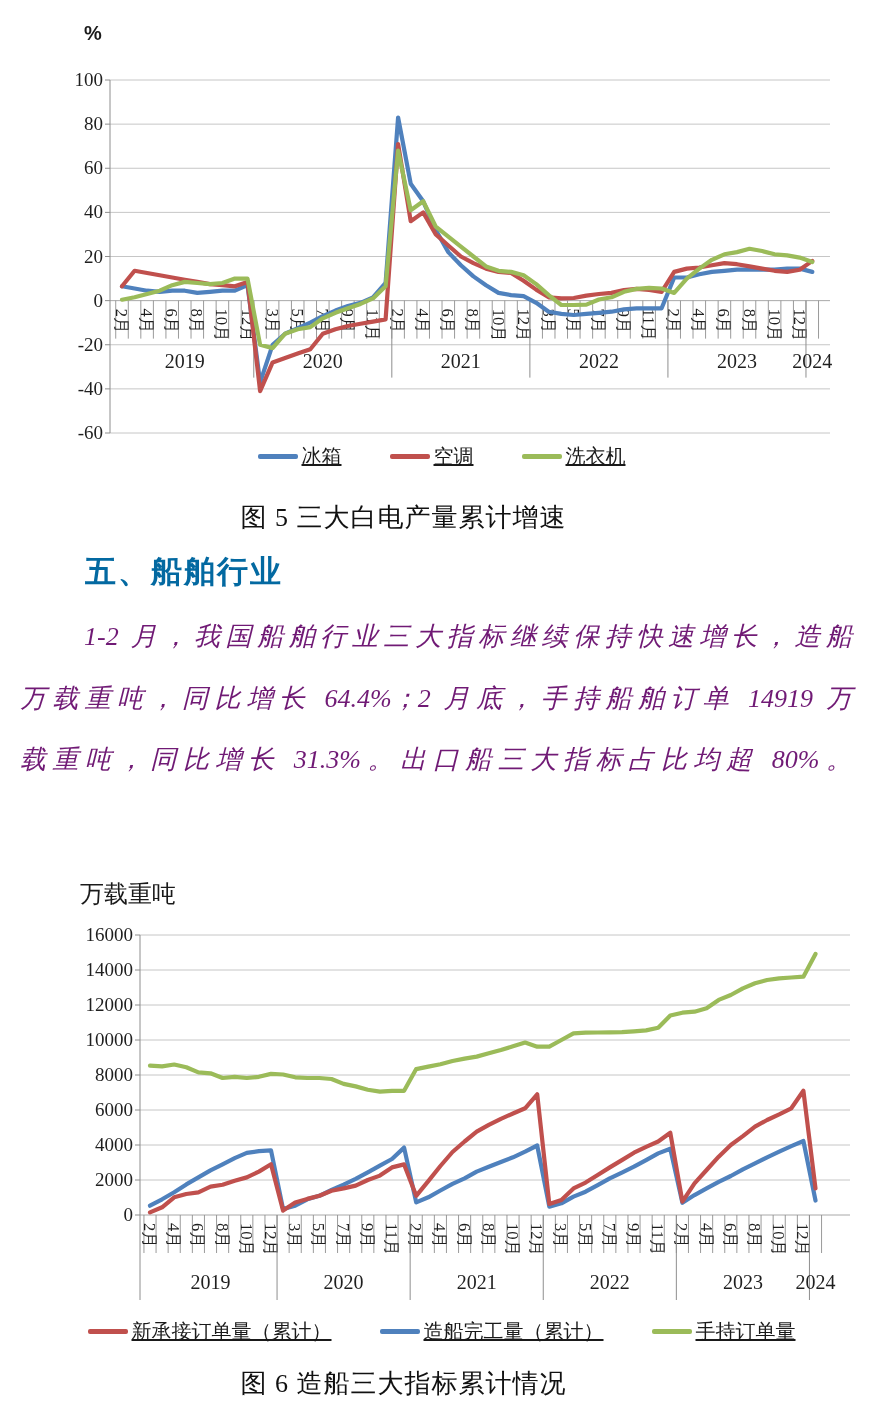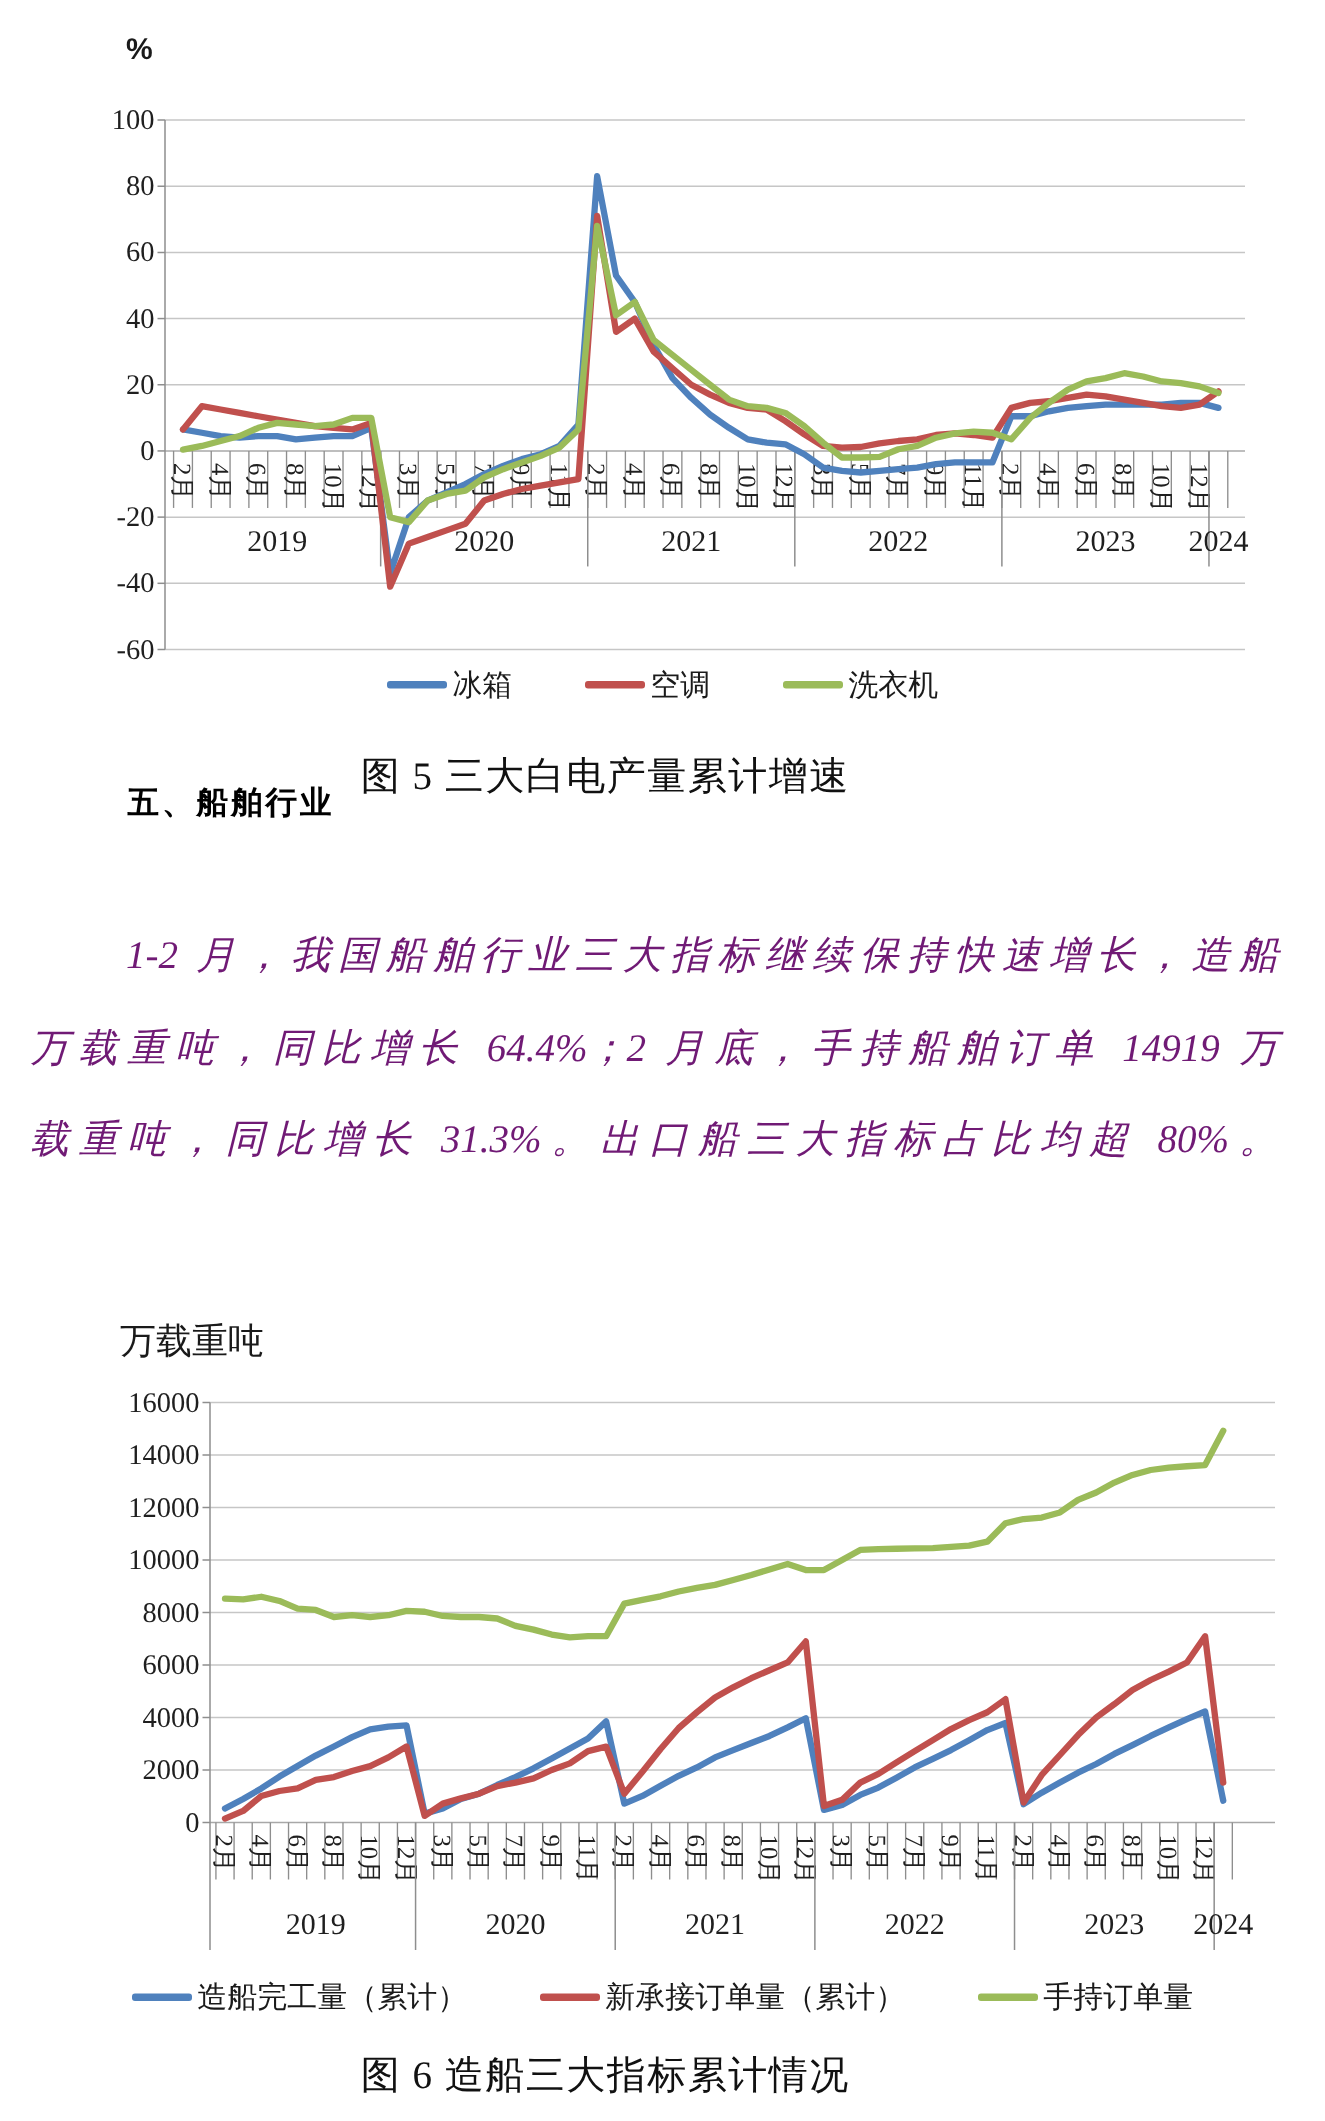--- a/index.html
+++ b/index.html
@@ -4,28 +4,28 @@
 <style>
   html,body{margin:0;padding:0;background:#ffffff;}
   .page{position:relative;width:883px;height:1414px;background:#ffffff;overflow:hidden;
         font-family:"Liberation Serif","DejaVu Serif",serif;color:#1a1a1a;}
   svg{position:absolute;left:0;}
   .unit-label{position:absolute;color:#1a1a1a;}
   .unit1{left:84px;top:22px;font-family:"Liberation Sans","DejaVu Sans",sans-serif;
          font-weight:700;font-size:20px;}
   .unit2{left:80px;top:878px;font-size:24px;}
   .legend{position:absolute;left:0;width:883px;display:flex;justify-content:center;
-          align-items:center;gap:48px;font-size:20px;color:#1a1a1a;}
+          align-items:center;gap:48px;font-size:20px;color:#1a1a1a;text-decoration:underline;}
   .legend-item{display:flex;align-items:center;gap:4px;}
   .legend-swatch{display:inline-block;width:40px;height:5px;border-radius:2px;}
   .caption{position:absolute;left:0;width:807px;text-align:center;font-size:26px;
            color:#111;letter-spacing:1px;}
-  .heading{position:absolute;left:85px;top:521px;
+  .heading{position:absolute;left:85px;top:551px;
            font-family:"Liberation Sans","DejaVu Sans",sans-serif;
-           font-weight:700;font-size:21px;color:#000000;letter-spacing:2px;}
+           font-weight:700;font-size:31px;color:#0369a1;letter-spacing:2px;}
   .para{position:absolute;left:20px;top:606px;width:832px;font-size:26px;color:#701a75;font-style:italic;}
   .pline{height:61.6px;line-height:61.6px;text-align:justify;text-align-last:justify;
          white-space:nowrap;}
   .pline-first{padding-left:64px;}
 </style>
 </head>
 <body>
 
 <div class="page">
 
@@ -334,28 +334,28 @@
         <line x1="809.4499999999999" y1="345" x2="809.4499999999999" y2="430" stroke="#8e8e8e" stroke-width="1"></line>
         <text x="815.5" y="419" text-anchor="middle">2024</text>
       </g>
       <polyline points="150.0,335.7 162.1,329.3 174.2,322.3 186.3,314.4 198.4,307.4 210.5,300.4 222.6,294.3 234.7,288.1 246.8,282.9 258.9,281.1 271.0,280.3 283.1,339.1 295.2,335.7 307.3,329.3 319.4,325.8 331.5,320.0 343.6,314.7 355.7,308.9 367.8,302.3 379.9,295.6 392.0,289.0 404.1,277.6 416.2,332.4 428.3,327.3 440.4,320.5 452.5,313.9 464.6,308.3 476.7,301.6 488.8,296.7 500.9,292.0 513.0,287.3 525.1,281.6 537.2,275.5 549.3,336.6 561.4,333.3 573.5,326.6 585.6,321.7 597.7,315.1 609.8,308.3 621.9,302.6 634.0,296.7 646.1,290.1 658.2,283.4 670.3,278.7 682.4,332.8 694.5,325.1 706.6,318.4 718.7,311.8 730.8,306.0 742.9,299.3 755.0,293.4 767.1,287.3 779.2,281.6 791.3,276.1 803.4,271.0 815.5,330.5" fill="none" stroke="#4F81BD" stroke-width="4.2" stroke-linejoin="round" stroke-linecap="round"></polyline>
       <polyline points="150.0,342.4 162.1,337.3 174.2,327.3 186.3,324.0 198.4,322.3 210.5,316.6 222.6,314.7 234.7,310.7 246.8,307.4 258.9,301.6 271.0,294.3 283.1,340.6 295.2,332.4 307.3,328.9 319.4,325.8 331.5,320.7 343.6,318.4 355.7,315.6 367.8,310.0 379.9,305.6 392.0,297.4 404.1,294.4 416.2,325.8 428.3,311.1 440.4,296.0 452.5,282.0 464.6,271.5 476.7,261.7 488.8,254.9 500.9,248.8 513.0,243.5 525.1,238.3 537.2,224.3 549.3,334.0 561.4,329.9 573.5,318.4 585.6,312.6 597.7,304.9 609.8,297.4 621.9,290.1 634.0,282.7 646.1,276.8 658.2,271.5 670.3,262.8 682.4,331.7 694.5,313.3 706.6,300.0 718.7,286.7 730.8,275.0 742.9,266.1 755.0,256.6 767.1,250.0 779.2,244.4 791.3,238.3 803.4,220.8 815.5,318.4" fill="none" stroke="#C0504D" stroke-width="4.2" stroke-linejoin="round" stroke-linecap="round"></polyline>
       <polyline points="150.0,195.7 162.1,196.3 174.2,194.5 186.3,197.3 198.4,202.4 210.5,203.3 222.6,208.0 234.7,206.8 246.8,208.0 258.9,206.8 271.0,203.9 283.1,204.5 295.2,207.3 307.3,208.0 319.4,208.0 331.5,209.0 343.6,213.9 355.7,216.4 367.8,219.7 379.9,221.6 392.0,220.8 404.1,220.8 416.2,199.1 428.3,196.6 440.4,194.2 452.5,191.0 464.6,188.6 476.7,186.6 488.8,183.3 500.9,180.0 513.0,176.3 525.1,172.6 537.2,176.7 549.3,176.7 561.4,170.0 573.5,163.3 585.6,162.7 597.7,162.5 609.8,162.3 621.9,162.1 634.0,161.3 646.1,160.4 658.2,157.8 670.3,145.5 682.4,142.7 694.5,141.7 706.6,138.3 718.7,129.9 730.8,125.0 742.9,118.4 755.0,113.3 767.1,110.0 779.2,108.4 791.3,107.5 803.4,106.7 815.5,83.9" fill="none" stroke="#9BBB59" stroke-width="4.2" stroke-linejoin="round" stroke-linecap="round"></polyline>
     </svg>
 
   <div class="legend" id="legend2" style="top:1318px">
       <span class="legend-item">
+        <span class="legend-swatch" style="background: rgb(192, 80, 77);"></span>
+        <span>新承接订单量（累计）</span>
+      </span>
+      <span class="legend-item">
         <span class="legend-swatch" style="background: rgb(79, 129, 189);"></span>
         <span>造船完工量（累计）</span>
       </span>
       <span class="legend-item">
-        <span class="legend-swatch" style="background: rgb(192, 80, 77);"></span>
-        <span>新承接订单量（累计）</span>
-      </span>
-      <span class="legend-item">
         <span class="legend-swatch" style="background: rgb(155, 187, 89);"></span>
         <span>手持订单量</span>
       </span>
     </div>
 
   <div class="caption" style="top:1366px">图 6 造船三大指标累计情况</div>
 
 </div>
 
 </body></html>

